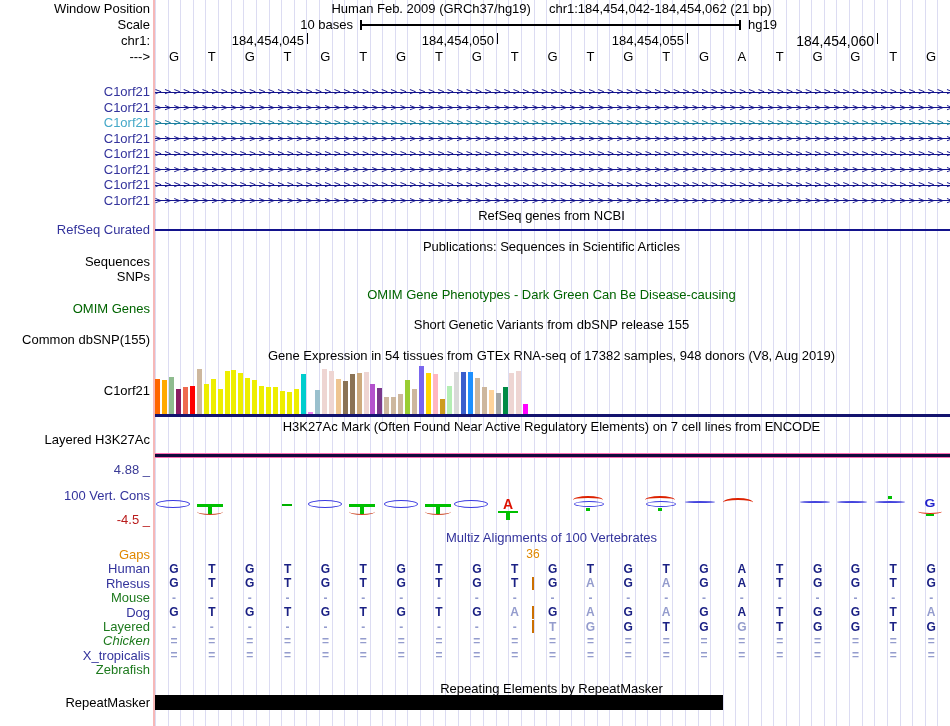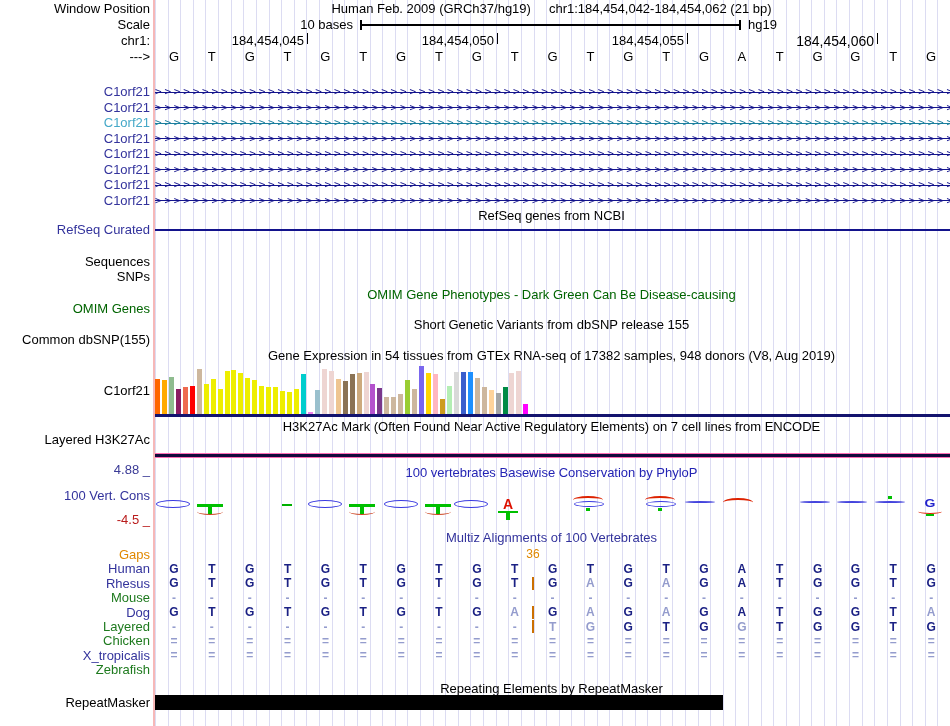--- a/index.html
+++ b/index.html
@@ -98,20 +98,21 @@
       <div class="arrowrow" style="top: 179px; color: rgb(19, 19, 140);">&gt;&gt;&gt;&gt;&gt;&gt;&gt;&gt;&gt;&gt;&gt;&gt;&gt;&gt;&gt;&gt;&gt;&gt;&gt;&gt;&gt;&gt;&gt;&gt;&gt;&gt;&gt;&gt;&gt;&gt;&gt;&gt;&gt;&gt;&gt;&gt;&gt;&gt;&gt;&gt;&gt;&gt;&gt;&gt;&gt;&gt;&gt;&gt;&gt;&gt;&gt;&gt;&gt;&gt;&gt;&gt;&gt;&gt;&gt;&gt;&gt;&gt;&gt;&gt;&gt;&gt;&gt;&gt;&gt;&gt;&gt;&gt;&gt;&gt;&gt;&gt;&gt;&gt;&gt;&gt;&gt;&gt;&gt;&gt;&gt;</div>
       <div class="rl" style="top: 192.5px; color: rgb(51, 51, 156);">C1orf21</div>
       <div class="hline" style="top: 200px; height: 1px; background: rgb(19, 19, 140);"></div>
       <div class="arrowrow" style="top: 194.5px; color: rgb(19, 19, 140);">&gt;&gt;&gt;&gt;&gt;&gt;&gt;&gt;&gt;&gt;&gt;&gt;&gt;&gt;&gt;&gt;&gt;&gt;&gt;&gt;&gt;&gt;&gt;&gt;&gt;&gt;&gt;&gt;&gt;&gt;&gt;&gt;&gt;&gt;&gt;&gt;&gt;&gt;&gt;&gt;&gt;&gt;&gt;&gt;&gt;&gt;&gt;&gt;&gt;&gt;&gt;&gt;&gt;&gt;&gt;&gt;&gt;&gt;&gt;&gt;&gt;&gt;&gt;&gt;&gt;&gt;&gt;&gt;&gt;&gt;&gt;&gt;&gt;&gt;&gt;&gt;&gt;&gt;&gt;&gt;&gt;&gt;&gt;&gt;&gt;</div>
     </div>
 
   <div class="ct" style="top:208px">RefSeq genes from NCBI</div>
   <div class="rl navy" style="top:222px">RefSeq Curated</div>
   <div class="hline" style="top:229px;height:2px;background:#13138c"></div>
 
+  <div class="ct" style="top:239px">Publications: Sequences in Scientific Articles</div>
   <div class="rl" style="top:254px">Sequences</div>
   <div class="rl" style="top:269px">SNPs</div>
 
   <div class="ct" style="top:287px;color:#006400">OMIM Gene Phenotypes - Dark Green Can Be Disease-causing</div>
   <div class="rl" style="top:301px;color:#006400">OMIM Genes</div>
 
   <div class="ct" style="top:317px">Short Genetic Variants from dbSNP release 155</div>
   <div class="rl" style="top:332px">Common dbSNP(155)</div>
 
   <div class="ct" style="top:348px">Gene Expression in 54 tissues from GTEx RNA-seq of 17382 samples, 948 donors (V8, Aug 2019)</div>
@@ -172,21 +173,20 @@
       <div class="bar" style="left: 516.4px; top: 371.28px; height: 42.72px; background: rgb(238, 213, 210);"></div>
       <div class="bar" style="left: 523.35px; top: 403.92px; height: 10.08px; background: rgb(255, 0, 255);"></div>
     </div>
   <div class="hline" style="top:414px;height:2.5px;background:#13136e"></div>
 
   <div class="ct" style="top:419px">H3K27Ac Mark (Often Found Near Active Regulatory Elements) on 7 cell lines from ENCODE</div>
   <div class="rl" style="top:432px">Layered H3K27Ac</div>
   <div class="hline" style="top:453px;height:5px;background:linear-gradient(#ff6eb4 0 1px,#140a3c 1px 4px,#ff6eb4 4px 5px)"></div>
 
   <div class="rl" style="top:462px;color:#3a3a96">4.88 _</div>
-  <div class="ct" style="top:465px;color:#2424b4">100 vertebrates Basewise Conservation by PhyloP</div>
   <div class="rl" style="top:488px;color:#33339c">100 Vert. Cons</div>
   <div class="rl" style="top:512px;color:#b91c1c">-4.5 _</div>
   <div id="phylop-glyphs">
       <div class="glyph" style="left: 156px; top: 500px; width: 32px; height: 6px; border: 1.5px solid rgb(58, 58, 224); border-radius: 50%;"></div>
       <div class="glyph" style="left: 197px; top: 504px; width: 26px; height: 2.5px; background: rgb(0, 192, 0);"></div>
       <div class="glyph" style="left: 208px; top: 506px; width: 4px; height: 8px; background: rgb(0, 192, 0);"></div>
       <div class="glyph" style="left: 197px; top: 508px; width: 26px; height: 6px; border-bottom: 1.5px solid rgb(204, 68, 34); border-radius: 0px 0px 50% 50%;"></div>
       <div class="glyph" style="left: 282px; top: 504px; width: 10px; height: 2px; background: rgb(0, 176, 0);"></div>
       <div class="glyph" style="left: 308px; top: 500px; width: 32px; height: 6px; border: 1.5px solid rgb(58, 58, 224); border-radius: 50%;"></div>
       <div class="glyph" style="left: 349px; top: 504px; width: 26px; height: 2.5px; background: rgb(0, 192, 0);"></div>
@@ -323,21 +323,21 @@
       <div class="mlet" style="left: 571.429px; top: 619.5px; color: rgb(148, 156, 205);">G</div>
       <div class="mlet" style="left: 609.286px; top: 619.5px; color: rgb(27, 33, 132);">G</div>
       <div class="mlet" style="left: 647.143px; top: 619.5px; color: rgb(27, 33, 132);">T</div>
       <div class="mlet" style="left: 685px; top: 619.5px; color: rgb(27, 33, 132);">G</div>
       <div class="mlet" style="left: 722.857px; top: 619.5px; color: rgb(148, 156, 205);">G</div>
       <div class="mlet" style="left: 760.714px; top: 619.5px; color: rgb(27, 33, 132);">T</div>
       <div class="mlet" style="left: 798.571px; top: 619.5px; color: rgb(27, 33, 132);">G</div>
       <div class="mlet" style="left: 836.429px; top: 619.5px; color: rgb(27, 33, 132);">G</div>
       <div class="mlet" style="left: 874.286px; top: 619.5px; color: rgb(27, 33, 132);">T</div>
       <div class="mlet" style="left: 912.143px; top: 619.5px; color: rgb(27, 33, 132);">G</div>
-      <div class="rl" style="top: 633.4px; color: rgb(30, 122, 30);">Chicken</div>
+      <div class="rl" style="top: 633.4px; color: rgb(30, 122, 30); font-style: italic;">Chicken</div>
       <div class="mlet" style="left: 155px; top: 633.9px; color: rgb(148, 156, 205);">=</div>
       <div class="mlet" style="left: 192.857px; top: 633.9px; color: rgb(148, 156, 205);">=</div>
       <div class="mlet" style="left: 230.714px; top: 633.9px; color: rgb(148, 156, 205);">=</div>
       <div class="mlet" style="left: 268.571px; top: 633.9px; color: rgb(148, 156, 205);">=</div>
       <div class="mlet" style="left: 306.429px; top: 633.9px; color: rgb(148, 156, 205);">=</div>
       <div class="mlet" style="left: 344.286px; top: 633.9px; color: rgb(148, 156, 205);">=</div>
       <div class="mlet" style="left: 382.143px; top: 633.9px; color: rgb(148, 156, 205);">=</div>
       <div class="mlet" style="left: 420px; top: 633.9px; color: rgb(148, 156, 205);">=</div>
       <div class="mlet" style="left: 457.857px; top: 633.9px; color: rgb(148, 156, 205);">=</div>
       <div class="mlet" style="left: 495.714px; top: 633.9px; color: rgb(148, 156, 205);">=</div>

